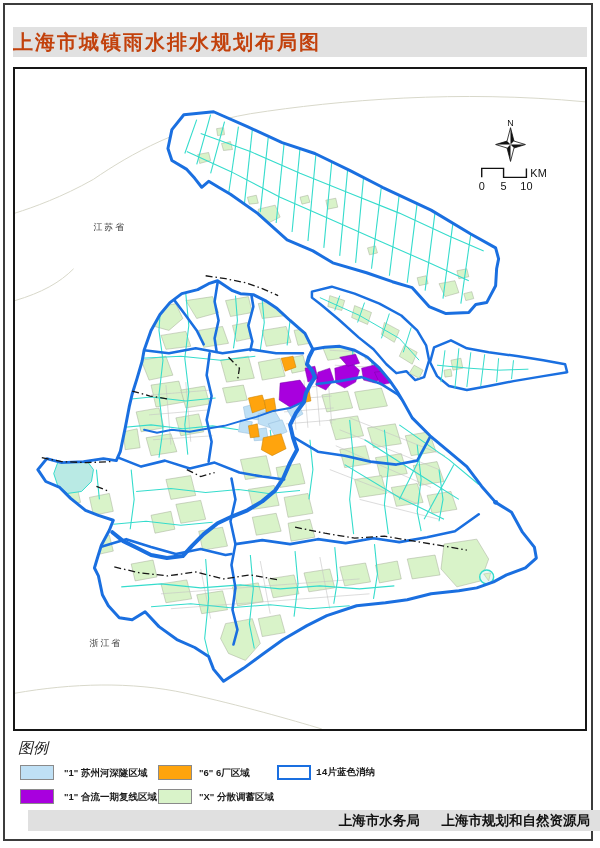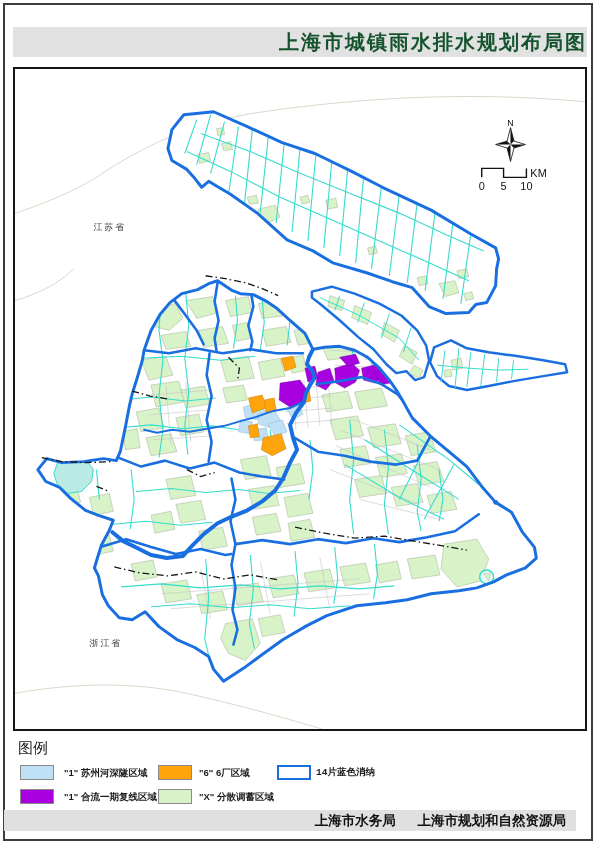--- a/index.html
+++ b/index.html
@@ -7,44 +7,44 @@
     width:600px;height:848px;position:relative;background:#ffffff;
     font-family:"Liberation Sans","DejaVu Sans",sans-serif;
     overflow:hidden;
   }
   .page-border{
     position:absolute;left:3px;top:3px;width:590px;height:838px;
     border:2px solid #3c3c3c;box-sizing:border-box;pointer-events:none;
   }
   .title-bar{
     position:absolute;left:13px;top:27px;width:574px;height:30px;
-    background:#E1E1E1;text-align:right;line-height:30px;
-    font-size:20px;font-weight:bold;color:#14532d;letter-spacing:2px;
+    background:#E1E1E1;text-align:left;line-height:30px;
+    font-size:20px;font-weight:bold;color:#c2410c;letter-spacing:2px;
   }
   .map-frame{
     position:absolute;left:13px;top:67px;width:574px;height:664px;
     border:2px solid #161616;box-sizing:border-box;background:#fff;
   }
   .map-frame svg{display:block;width:100%;height:100%;}
   .legend-heading{
-    position:absolute;left:18px;top:739px;font-size:15px;color:#1a1a1a;
+    position:absolute;left:18px;top:739px;font-size:15px;color:#1a1a1a;font-style:italic;
   }
   .legend-swatch{
     position:absolute;width:34px;height:15px;border:1px solid #8a8a8a;box-sizing:border-box;
   }
   .legend-box{
     position:absolute;width:34px;height:15px;background:#fff;
     border:2px solid #1A6FE0;box-sizing:border-box;
   }
   .legend-label{
     position:absolute;height:15px;line-height:15px;font-size:9.5px;
     font-weight:bold;color:#1a1a1a;white-space:nowrap;
   }
   .footer-bar{
-    position:absolute;left:4px;top:810px;width:572px;height:21px;
+    position:absolute;left:28px;top:810px;width:572px;height:21px;
     background:#E0E0E0;text-align:right;line-height:21px;
     font-size:13.5px;font-weight:bold;color:#111;
     padding-right:10px;box-sizing:border-box;white-space:nowrap;
   }
   .footer-bar .agency{margin-left:18px;}
   text{font-family:"Liberation Sans","DejaVu Sans",sans-serif;}
 </style>
 </head>
 <body>
 

